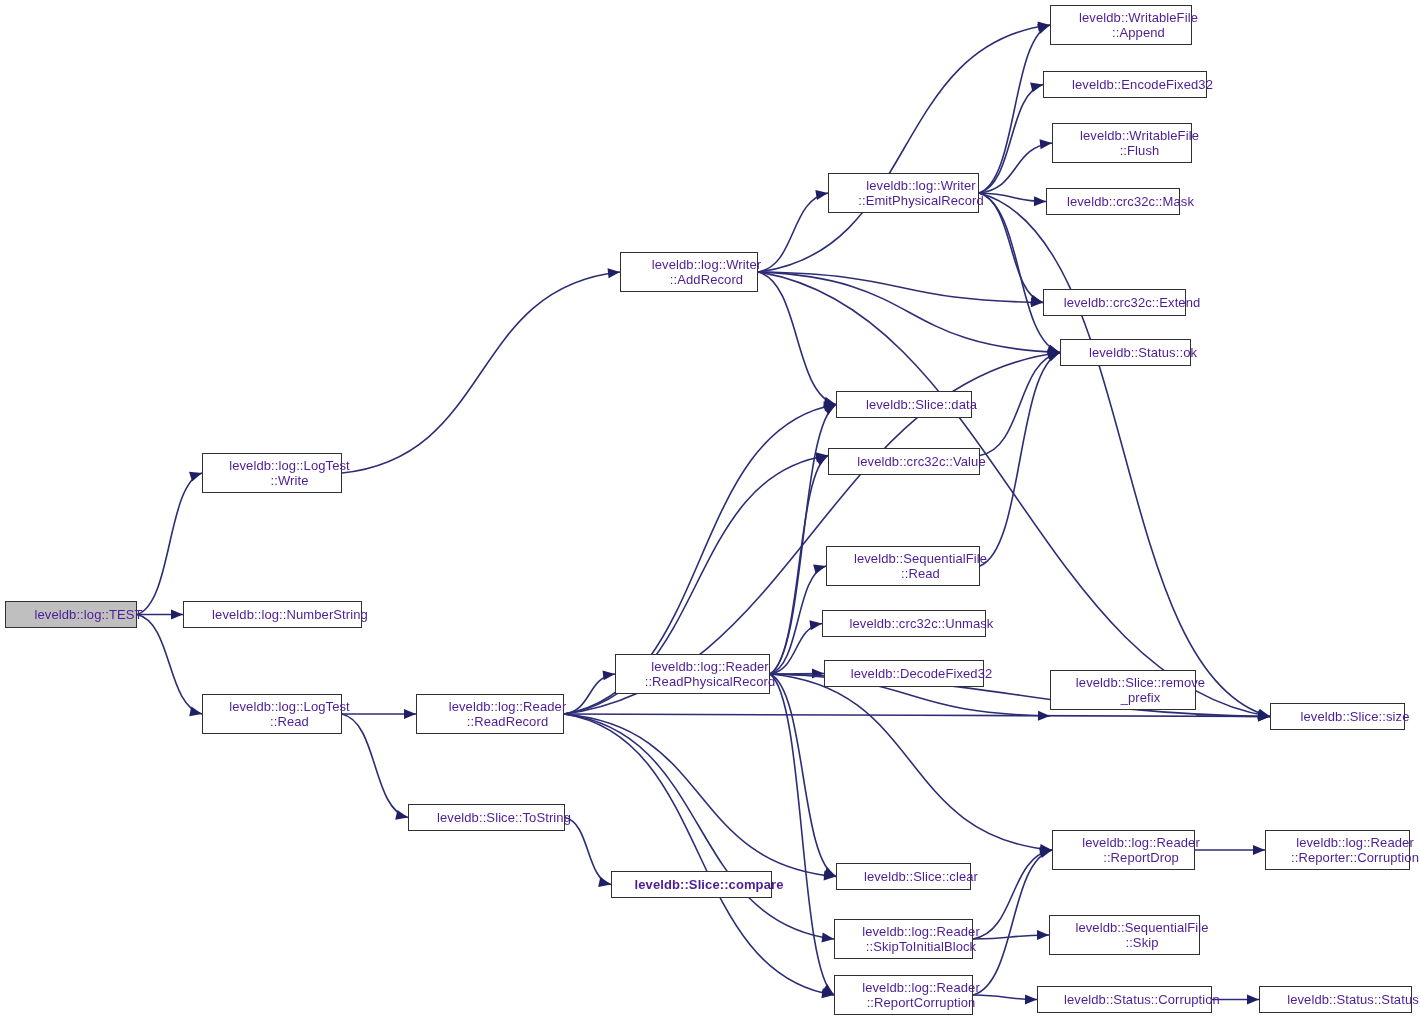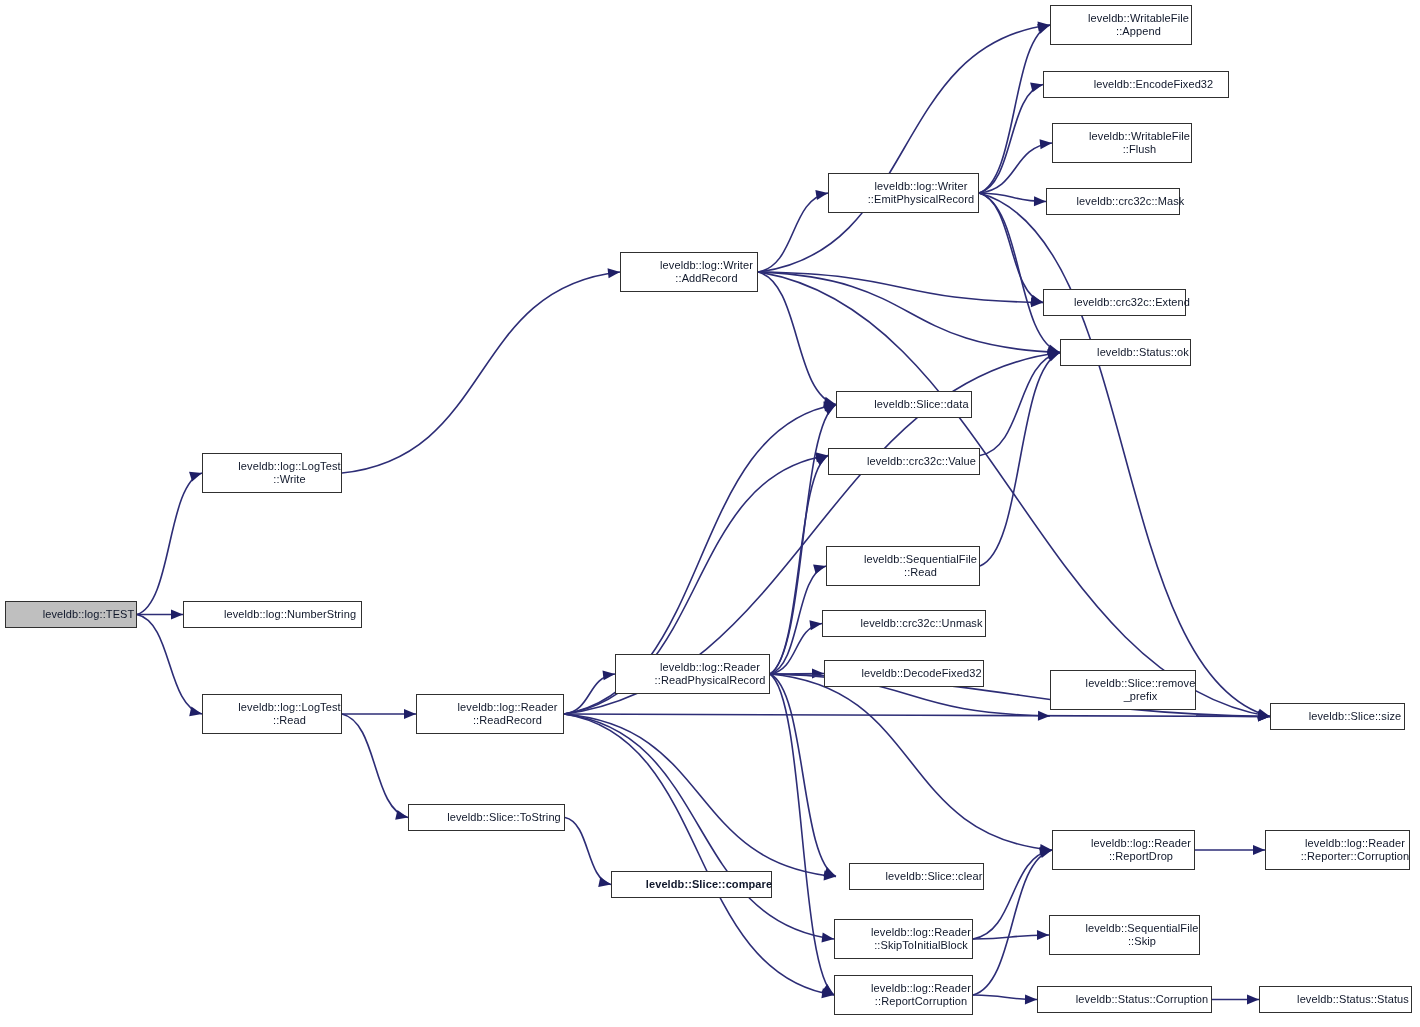--- a/index.html
+++ b/index.html
@@ -6,21 +6,21 @@
   body{width:1420px;height:1027px;overflow:hidden;
        font-family:"Liberation Sans","DejaVu Sans",sans-serif;}
   #graph{position:relative;width:1420px;height:1027px;background:#fff;}
   svg#edges{position:absolute;left:0;top:0;width:1420px;height:1027px;}
   .edge{fill:none;stroke:#2D2D76;stroke-width:1.6;}
   .arrow{fill:#1F1F66;stroke:none;}
   .node{position:absolute;box-sizing:border-box;
         border:1px solid #3a3a3a;background:#ffffff;
         display:flex;align-items:center;justify-content:center;
         text-align:center;line-height:1.18;
-        font-size:11px;color:#0f172a;letter-spacing:0.1px;
+        font-size:13px;color:#4c1d95;letter-spacing:0.1px;
         white-space:pre-line;padding-left:35px;}
   .node.root{background:#BFBFBF;border-color:#2b2b2b;}
   .node.thick{border-width:1.4px;border-color:#303030;}
 </style>
 </head>
 <body>
 
 <div id="graph">
   <svg id="edges" viewBox="0 0 1420 1027">
       <path class="edge" d="M137,614.5 C172.75,603.18 166.25,484.32 202,473"></path>
@@ -124,42 +124,42 @@
       <div class="node thick" style="left: 202px; top: 453px; width: 140px; height: 40px;">leveldb::log::LogTest
 ::Write</div>
       <div class="node thick" style="left: 202px; top: 694px; width: 140px; height: 40px;">leveldb::log::LogTest
 ::Read</div>
       <div class="node thick" style="left: 620px; top: 252px; width: 138px; height: 40px;">leveldb::log::Writer
 ::AddRecord</div>
       <div class="node thick" style="left: 828px; top: 173px; width: 151px; height: 40px;">leveldb::log::Writer
 ::EmitPhysicalRecord</div>
       <div class="node thick" style="left: 1050px; top: 5px; width: 142px; height: 40px;">leveldb::WritableFile
 ::Append</div>
-      <div class="node thick" style="left: 1043px; top: 71px; width: 186px; height: 27px;">leveldb::EncodeFixed32</div>
+      <div class="node thick" style="left: 1043px; top: 71px; width: 164px; height: 27px;">leveldb::EncodeFixed32</div>
       <div class="node thick" style="left: 1052px; top: 123px; width: 140px; height: 40px;">leveldb::WritableFile
 ::Flush</div>
       <div class="node thick" style="left: 1046px; top: 188px; width: 134px; height: 27px;">leveldb::crc32c::Mask</div>
       <div class="node thick" style="left: 1043px; top: 289px; width: 143px; height: 27px;">leveldb::crc32c::Extend</div>
       <div class="node thick" style="left: 1060px; top: 339px; width: 131px; height: 27px;">leveldb::Status::ok</div>
       <div class="node thick" style="left: 836px; top: 391px; width: 136px; height: 27px;">leveldb::Slice::data</div>
       <div class="node thick" style="left: 828px; top: 448px; width: 152px; height: 27px;">leveldb::crc32c::Value</div>
       <div class="node thick" style="left: 826px; top: 546px; width: 154px; height: 40px;">leveldb::SequentialFile
 ::Read</div>
       <div class="node thick" style="left: 822px; top: 610px; width: 164px; height: 27px;">leveldb::crc32c::Unmask</div>
       <div class="node thick" style="left: 824px; top: 660px; width: 160px; height: 27px;">leveldb::DecodeFixed32</div>
       <div class="node thick" style="left: 416px; top: 694px; width: 148px; height: 40px;">leveldb::log::Reader
 ::ReadRecord</div>
       <div class="node thick" style="left: 615px; top: 654px; width: 155px; height: 40px;">leveldb::log::Reader
 ::ReadPhysicalRecord</div>
       <div class="node thick" style="left: 1050px; top: 670px; width: 146px; height: 40px;">leveldb::Slice::remove
 _prefix</div>
       <div class="node thick" style="left: 1270px; top: 703px; width: 135px; height: 27px;">leveldb::Slice::size</div>
       <div class="node thick" style="left: 408px; top: 804px; width: 157px; height: 27px;">leveldb::Slice::ToString</div>
       <div class="node thick" style="left: 611px; top: 871px; width: 161px; height: 27px; font-weight: bold;">leveldb::Slice::compare</div>
-      <div class="node thick" style="left: 836px; top: 863px; width: 135px; height: 27px; margin-left: 13px;">leveldb::Slice::clear</div>
+      <div class="node thick" style="left: 836px; top: 863px; width: 135px; height: 27px;">leveldb::Slice::clear</div>
       <div class="node thick" style="left: 834px; top: 919px; width: 139px; height: 40px;">leveldb::log::Reader
 ::SkipToInitialBlock</div>
       <div class="node thick" style="left: 834px; top: 975px; width: 139px; height: 40px;">leveldb::log::Reader
 ::ReportCorruption</div>
       <div class="node thick" style="left: 1052px; top: 830px; width: 143px; height: 40px;">leveldb::log::Reader
 ::ReportDrop</div>
       <div class="node thick" style="left: 1265px; top: 830px; width: 145px; height: 40px;">leveldb::log::Reader
 ::Reporter::Corruption</div>
       <div class="node thick" style="left: 1049px; top: 915px; width: 151px; height: 40px;">leveldb::SequentialFile
 ::Skip</div>

